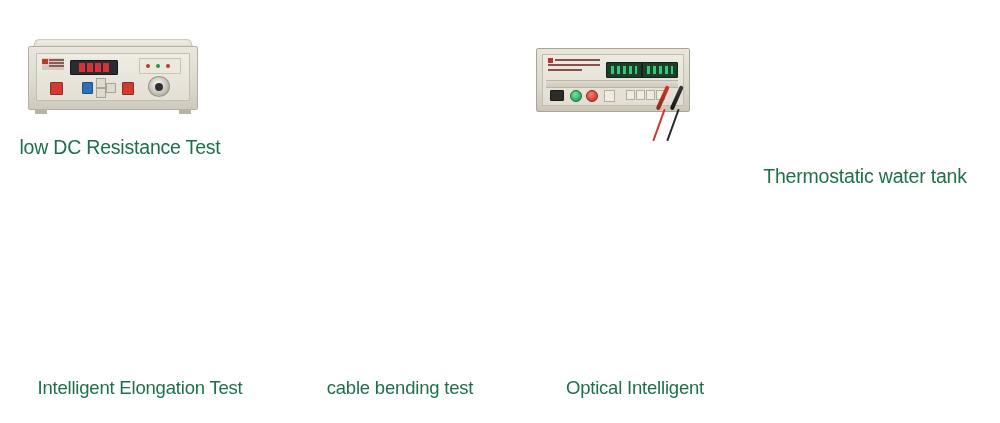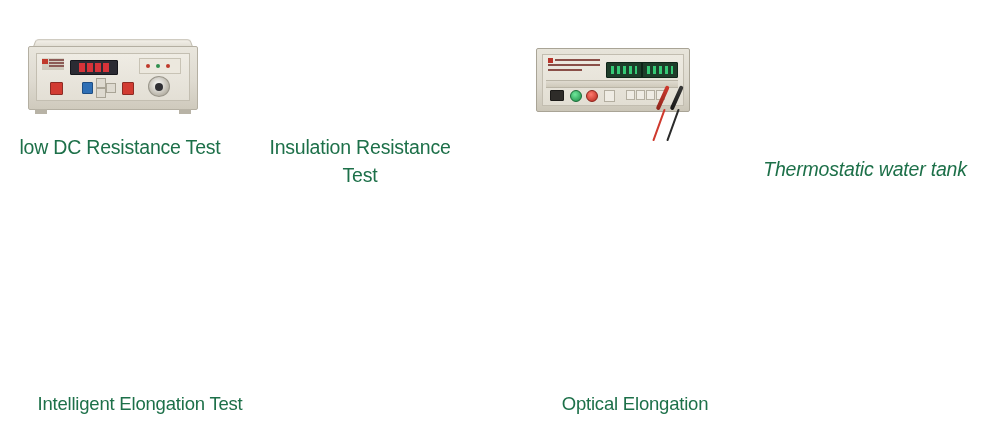--- a/index.html
+++ b/index.html
@@ -30,21 +30,21 @@
     position: absolute;
     left: 0; right: 0;
     text-align: center;
     color: #1d7049;
     font-size: 19.5px;
     font-weight: 500;
     letter-spacing: -0.2px;
     line-height: 1.45;
     white-space: pre-line;
   }
-  .cap-small { font-size: 18.5px; margin-top: 16px; }
+  .cap-small { font-size: 18.5px; }
 
   
   .dev { position: absolute; }
 
   
   .m1-body {
     left: 28px; top: 46px; width: 168px; height: 62px;
     background: linear-gradient(180deg,#e9e6dd 0%, #dedad0 55%, #cfcabd 100%);
     border: 1px solid #b4afa2;
     border-radius: 2px;
@@ -206,26 +206,24 @@
       <div class="dev m2-jack" style="left:364px;"></div>
       <div class="dev m2-jack" style="left:386px;width:7px;height:8px;"></div>
       <div class="dev m2-jack" style="left:396px;width:7px;height:8px;"></div>
       <div class="dev m2-jack" style="left:406px;width:7px;height:8px;"></div>
       <div class="dev m2-jack" style="left:416px;width:7px;height:8px;"></div>
       <div class="dev m2-probe" style="left:426px;top:86px;background:linear-gradient(180deg,#cf3a2e,#8e241b);transform:rotate(24deg);"></div>
       <div class="dev m2-probe" style="left:440px;top:86px;background:linear-gradient(180deg,#3a3a3a,#161616);transform:rotate(24deg);"></div>
       <div class="dev m2-wire" style="left:418px;top:108px;background:#cf3a2e;transform:rotate(20deg);"></div>
       <div class="dev m2-wire" style="left:432px;top:108px;background:#2b2b2b;transform:rotate(20deg);"></div>
     </div>
-    <div class="caption" style="top: 133px; color: rgb(29, 112, 73);">Insulation Resistance
-Test</div>
-  </div>
-
-
-  <div class="cell" style="left:730px;top:0px;width:270px;height:211px;font-style:italic;">
+  </div>
+
+
+  <div class="cell" style="left:730px;top:7px;width:270px;height:211px;">
     <div class="figure" style="height:140px;">
       
       
       
       
       
       
       
       
       
@@ -260,41 +258,42 @@
       
       
       
       
       
       
       
       
       
     </div>
+    <div class="caption cap-small" style="top: 164px; color: rgb(29, 112, 73);">cable bending test</div>
   </div>
 
   <div class="cell" style="left:520px;top:211px;width:230px;height:212px;">
     <div class="figure" style="height:160px;">
       
       
       
       
       
       
       
       
       
       
       
       
       
       
       
     </div>
-    <div class="caption cap-small" style="top: 164px; color: rgb(29, 112, 73);">Optical   Elongation</div>
+    <div class="caption cap-small" style="top: 164px; color: rgb(29, 112, 73);">Optical   Intelligent</div>
   </div>
 
   <div class="cell" style="left:750px;top:211px;width:250px;height:212px;">
     <div class="figure" style="height:160px;">
       
       
       
       
       
       

